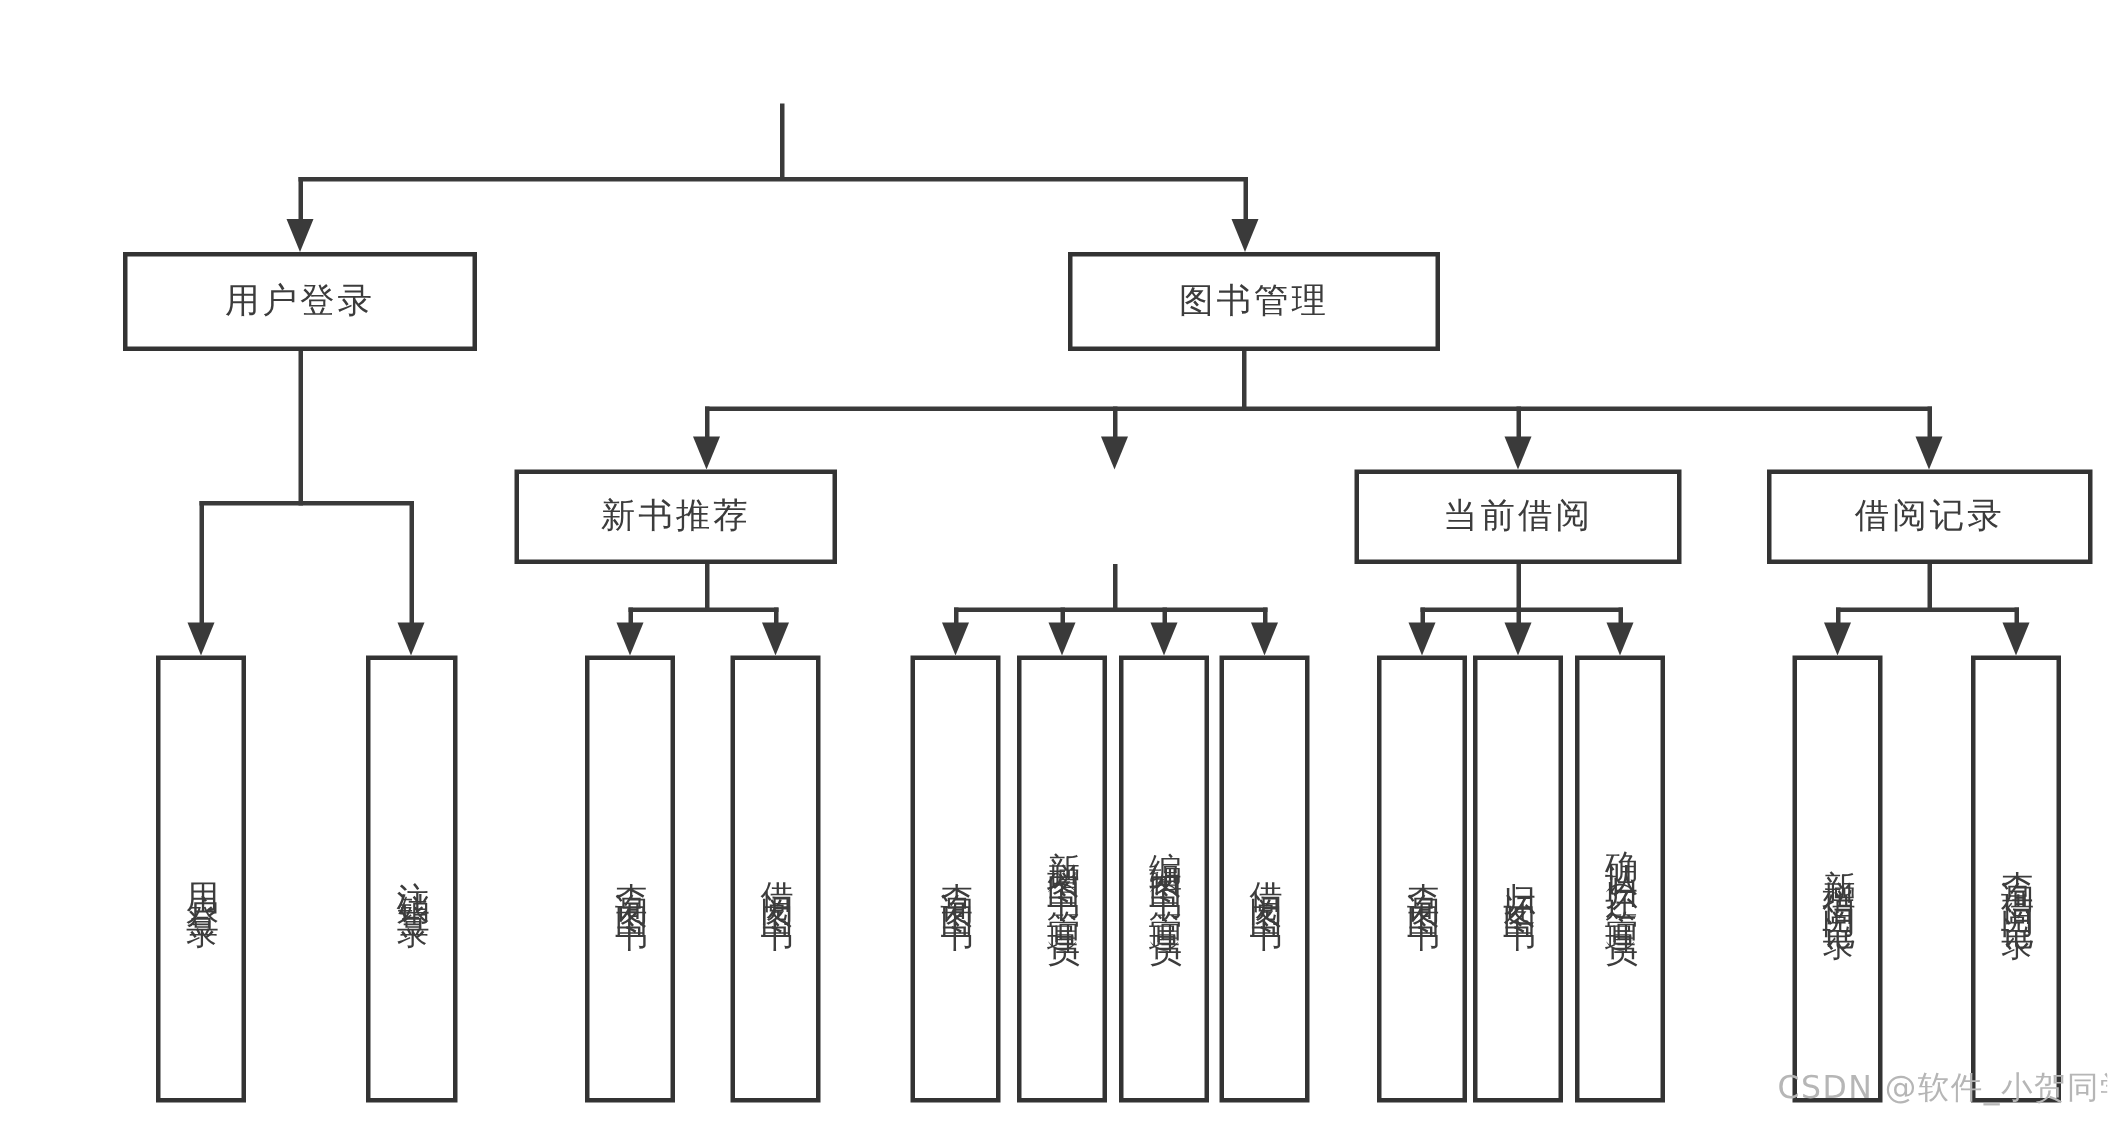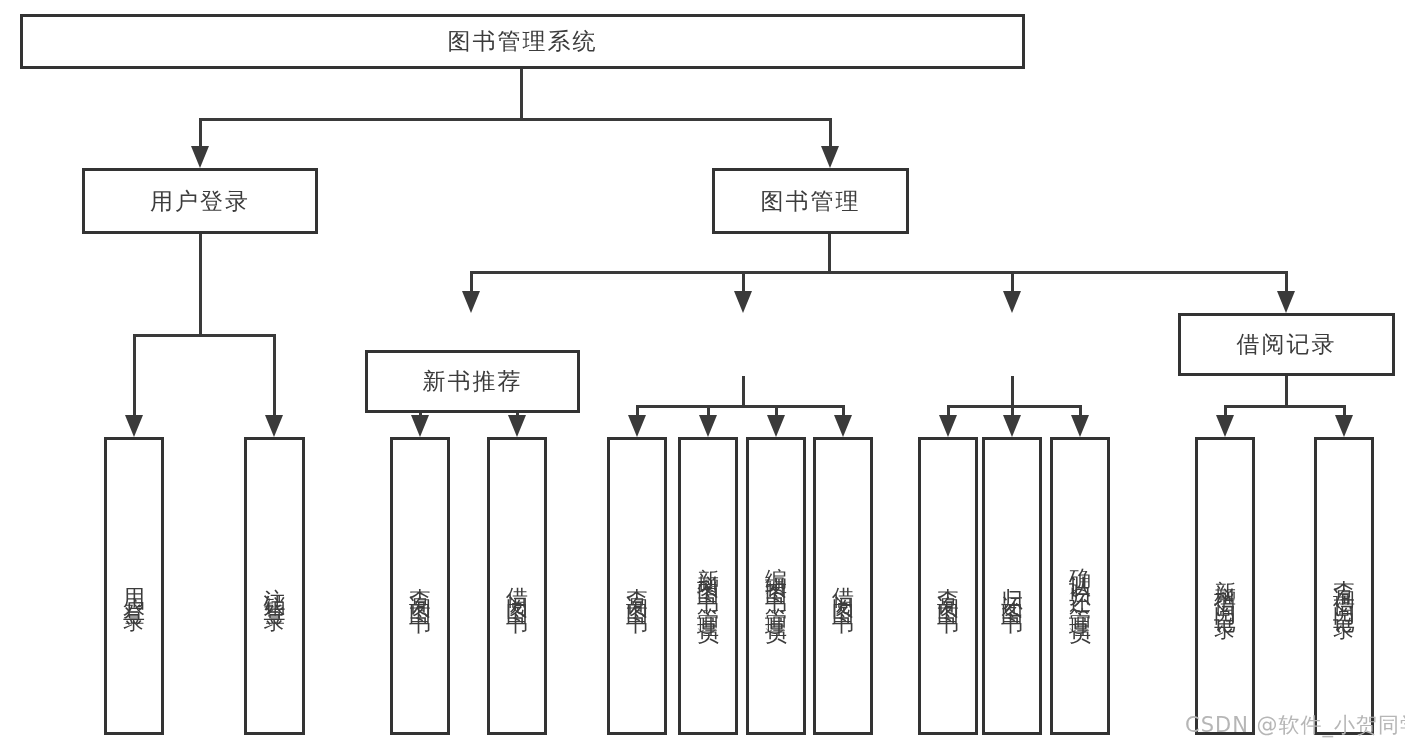--- a/index.html
+++ b/index.html
@@ -108,33 +108,33 @@
   <div class="vline" style="left:1079px;top:405px;height:14px;"></div>
   <div class="arrow" style="left:1071px;top:415px;"></div>
 
   <div class="vline" style="left:1285px;top:376px;height:32px;"></div>
   <div class="hline" style="left:1224px;top:405px;width:122px;"></div>
   <div class="vline" style="left:1224px;top:405px;height:14px;"></div>
   <div class="arrow" style="left:1216px;top:415px;"></div>
   <div class="vline" style="left:1343px;top:405px;height:14px;"></div>
   <div class="arrow" style="left:1335px;top:415px;"></div>
 
-  <div class="box" style="left:20px;top:14px;width:1005px;height:55px;">
-    <span class="hlbl">图书管理系统</span>
-  </div>
 
   <div class="box" style="left:82px;top:168px;width:236px;height:66px;">
     <span class="hlbl">用户登录</span>
   </div>
-  <div class="box" style="left:712px;top:168px;width:197px;height:66px;">
+  <div class="box" style="left:712px;top:168px;width:248px;height:66px;">
     <span class="hlbl">图书管理</span>
   </div>
 
-  <div class="box" style="left:365px;top:313px;width:215px;height:63px;margin-top:37px;">
+  <div class="box" style="left:343px;top:313px;width:215px;height:63px;">
     <span class="hlbl">新书推荐</span>
+  </div>
+  <div class="box" style="left:903px;top:313px;width:218px;height:63px;">
+    <span class="hlbl">当前借阅</span>
   </div>
   <div class="box" style="left:1178px;top:313px;width:217px;height:63px;">
     <span class="hlbl">借阅记录</span>
   </div>
 
   <div class="box" style="left:104px;top:437px;width:60px;height:298px;">
     <span class="vlbl">用户登录</span>
   </div>
   <div class="box" style="left:244px;top:437px;width:61px;height:298px;">
     <span class="vlbl">注销登录</span>

